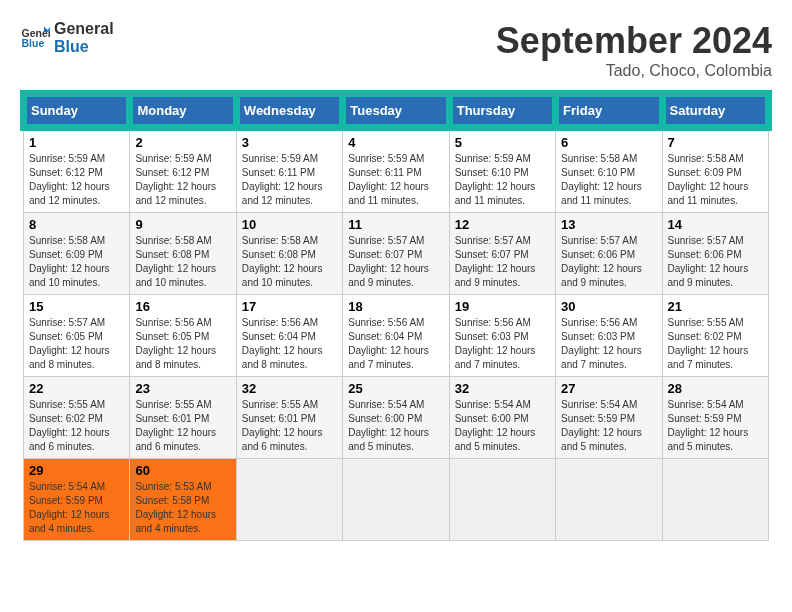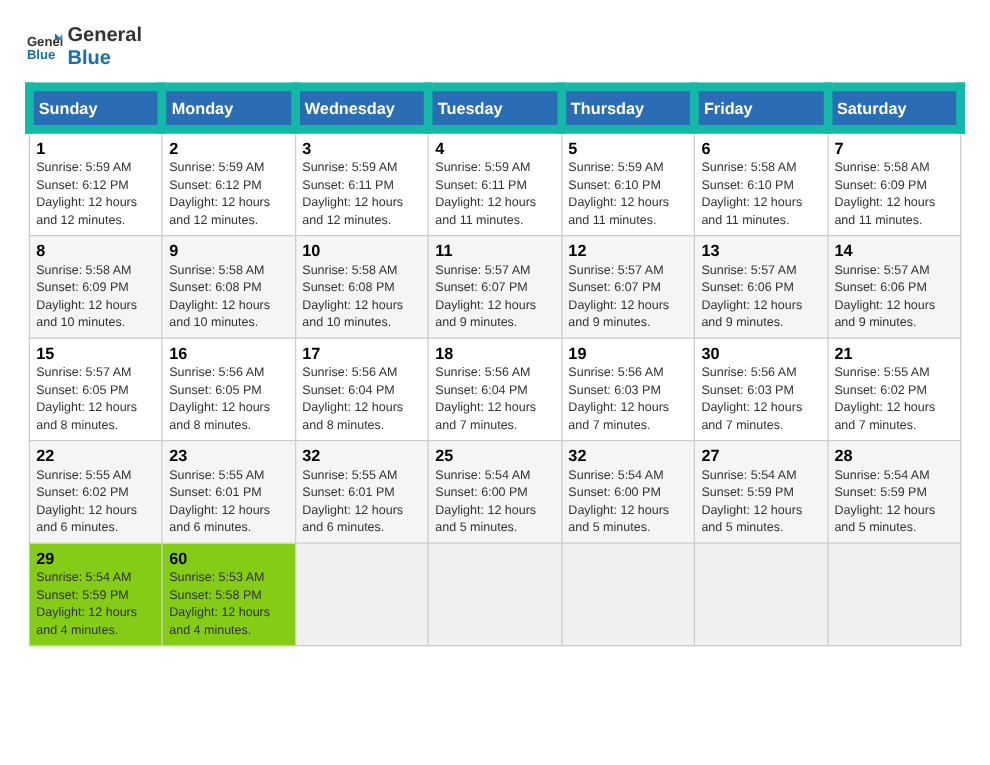--- a/index.html
+++ b/index.html
@@ -69,21 +69,21 @@
     }
     .day-info {
       font-size: 10px;
       color: #333;
       line-height: 1.4;
     }
     .empty-cell {
       background: #f0f0f0 !important;
     }
     tbody tr:last-child td {
-      background: #84cc16;
+      background: #f97316;
     }
     tbody tr:last-child td:not(.has-data) {
       background: #f0f0f0;
     }
     td.has-data {
       background: #fff;
     }
     tbody tr:nth-child(even) td.has-data {
       background: #f5f5f5;
     }
@@ -98,20 +98,22 @@
       <text x="2" y="32" font-size="14" font-weight="bold" fill="#1a6faf">Blue</text>
       <polygon points="32,5 40,12 32,12" fill="#1a6faf"></polygon>
       <polygon points="35,12 40,5 40,12" fill="#2a8ad4"></polygon>
     </svg>
     <div style="display:flex;flex-direction:column;">
       <span style="font-size:16px;font-weight:bold;color:#333;">General</span>
       <span style="font-size:16px;font-weight:bold;color:#1a6faf;">Blue</span>
     </div>
   </div>
   <div class="title-block">
+    <div class="month-title">September 2024</div>
+    <div class="location-title">Tado, Choco, Colombia</div>
   </div>
 </div>
 
 <table>
   <thead>
     <tr id="header-row">
     <th>Sunday</th>
         <th>Monday</th>
         <th>Wednesday</th>
         <th>Tuesday</th>

